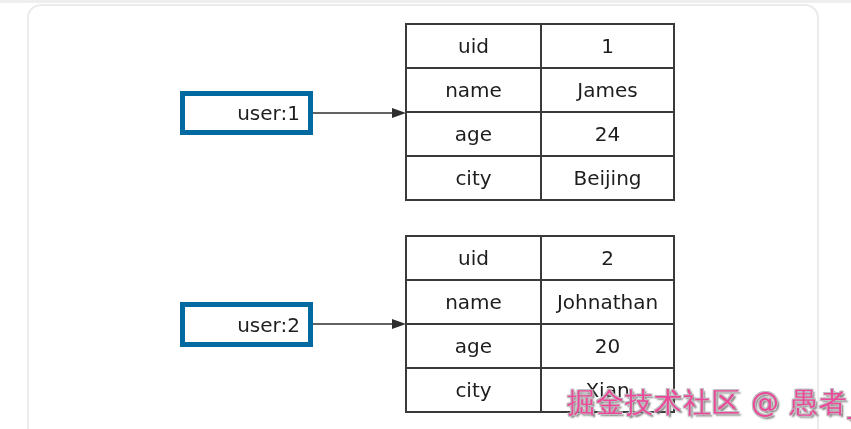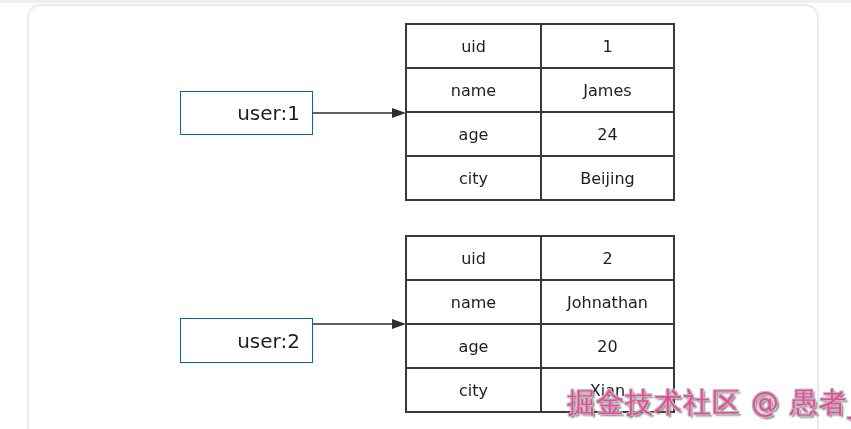--- a/index.html
+++ b/index.html
@@ -30,52 +30,52 @@
     height: 460px;
     background: #ffffff;
     border: 2px solid #ebebeb;
     border-radius: 14px;
     box-sizing: border-box;
   }
   .key-box {
     position: absolute;
     width: 133px;
     height: 44px;
-    border: 1px solid #0369a1;
+    border: 5px solid #0369a1;
     background: #ffffff;
     box-sizing: border-box;
     display: flex;
     align-items: center;
     justify-content: center;
     font-size: 20px;
     color: #1f1f1f;
     padding-left: 44px;
   }
   .key-box-1 { left: 180px; top: 91px; }
-  .key-box-2 { left: 180px; top: 302px; height: 45px; margin-top: 16px; }
+  .key-box-2 { left: 180px; top: 302px; height: 45px; }
   .arrow {
     position: absolute;
     display: block;
   }
   .arrow-1 { left: 313px; top: 105px; }
   .arrow-2 { left: 313px; top: 316px; }
   table.hash-table {
     position: absolute;
     border-collapse: collapse;
     background: #ffffff;
     table-layout: fixed;
   }
   .hash-table-1 { left: 405px; top: 23px; }
   .hash-table-2 { left: 405px; top: 235px; }
   table.hash-table td {
     border: 2px solid #3a3a3a;
     height: 42px;
     text-align: center;
     vertical-align: middle;
-    font-size: 16px;
+    font-size: 20px;
     color: #1d1d1d;
     padding: 0;
   }
   td.field-col { width: 133px; }
   td.value-col { width: 131px; }
   .watermark {
     position: absolute;
     left: 567px;
     top: 384px;
     font-size: 28px;

